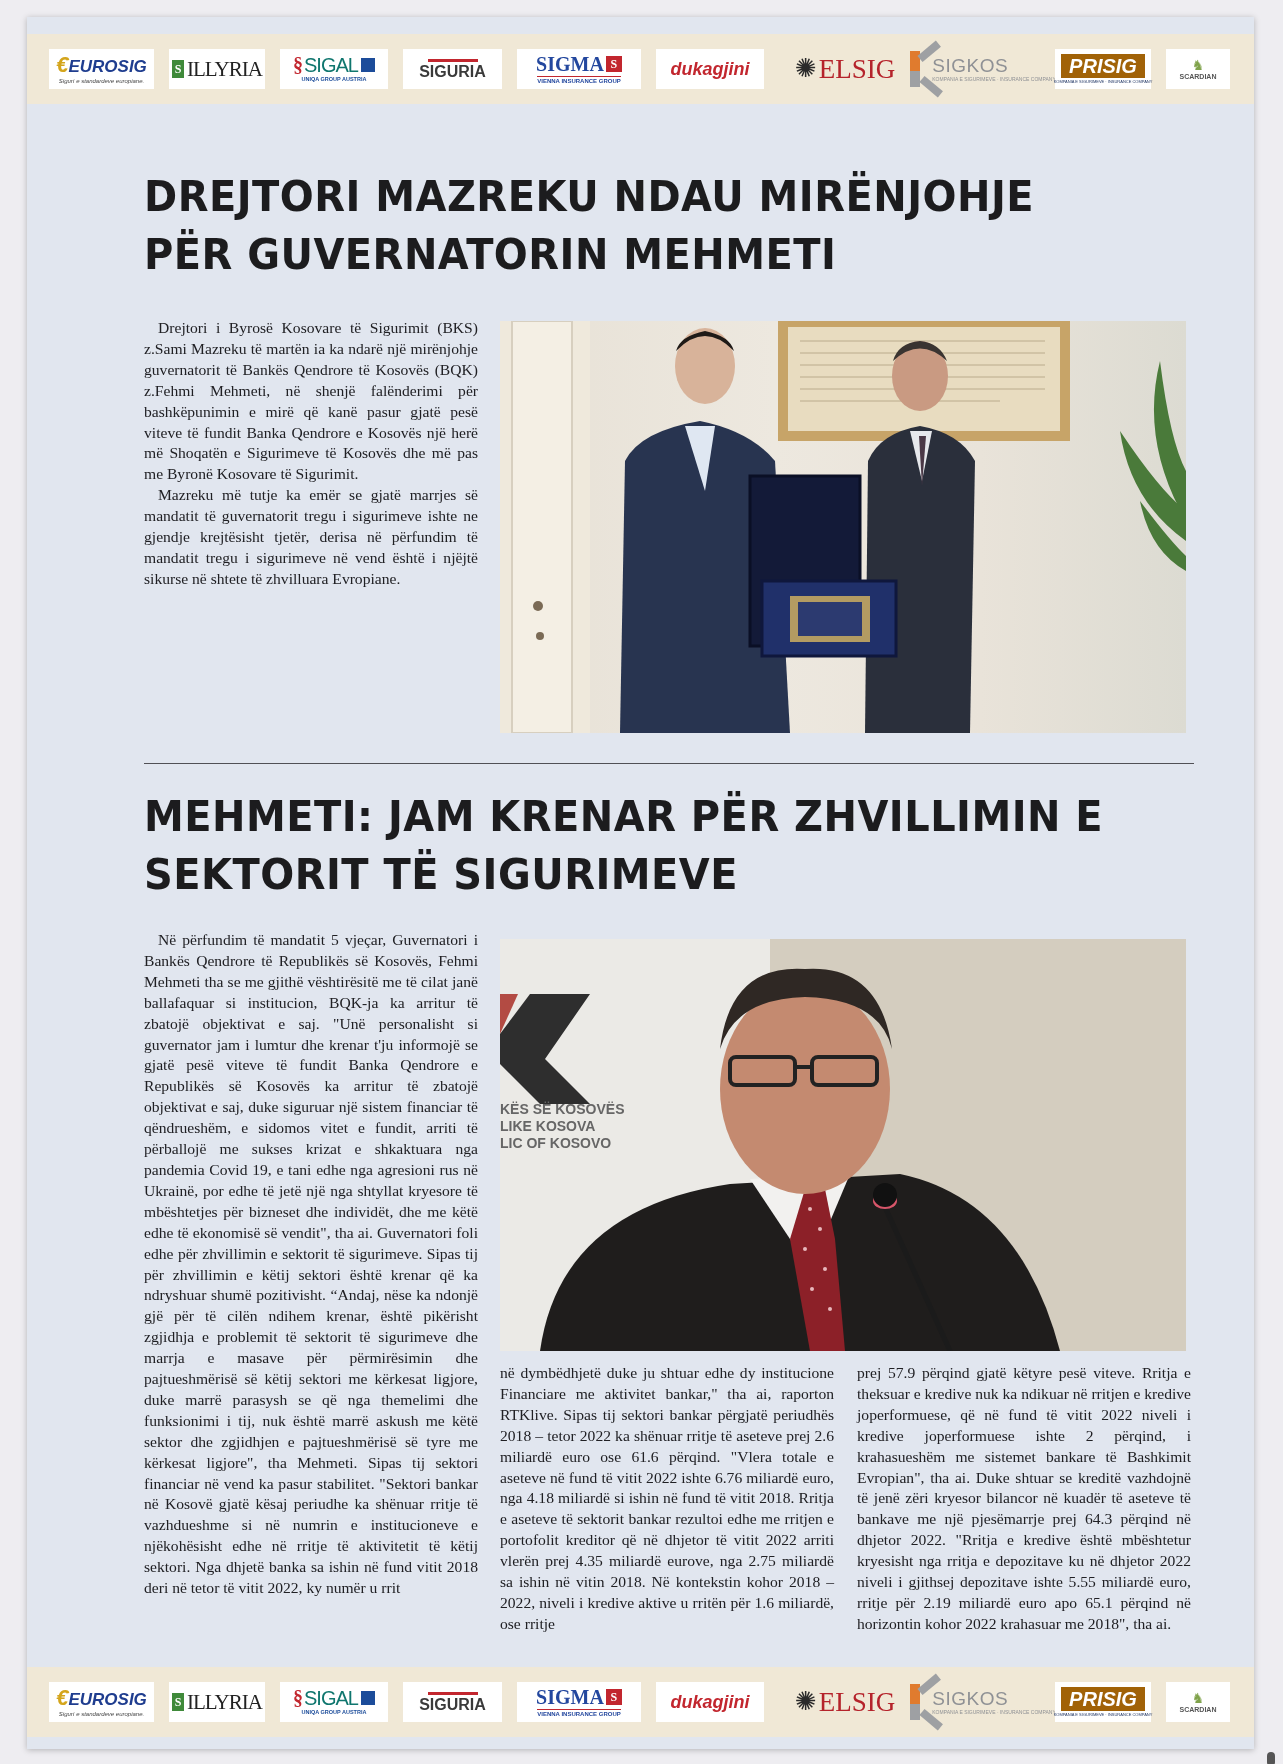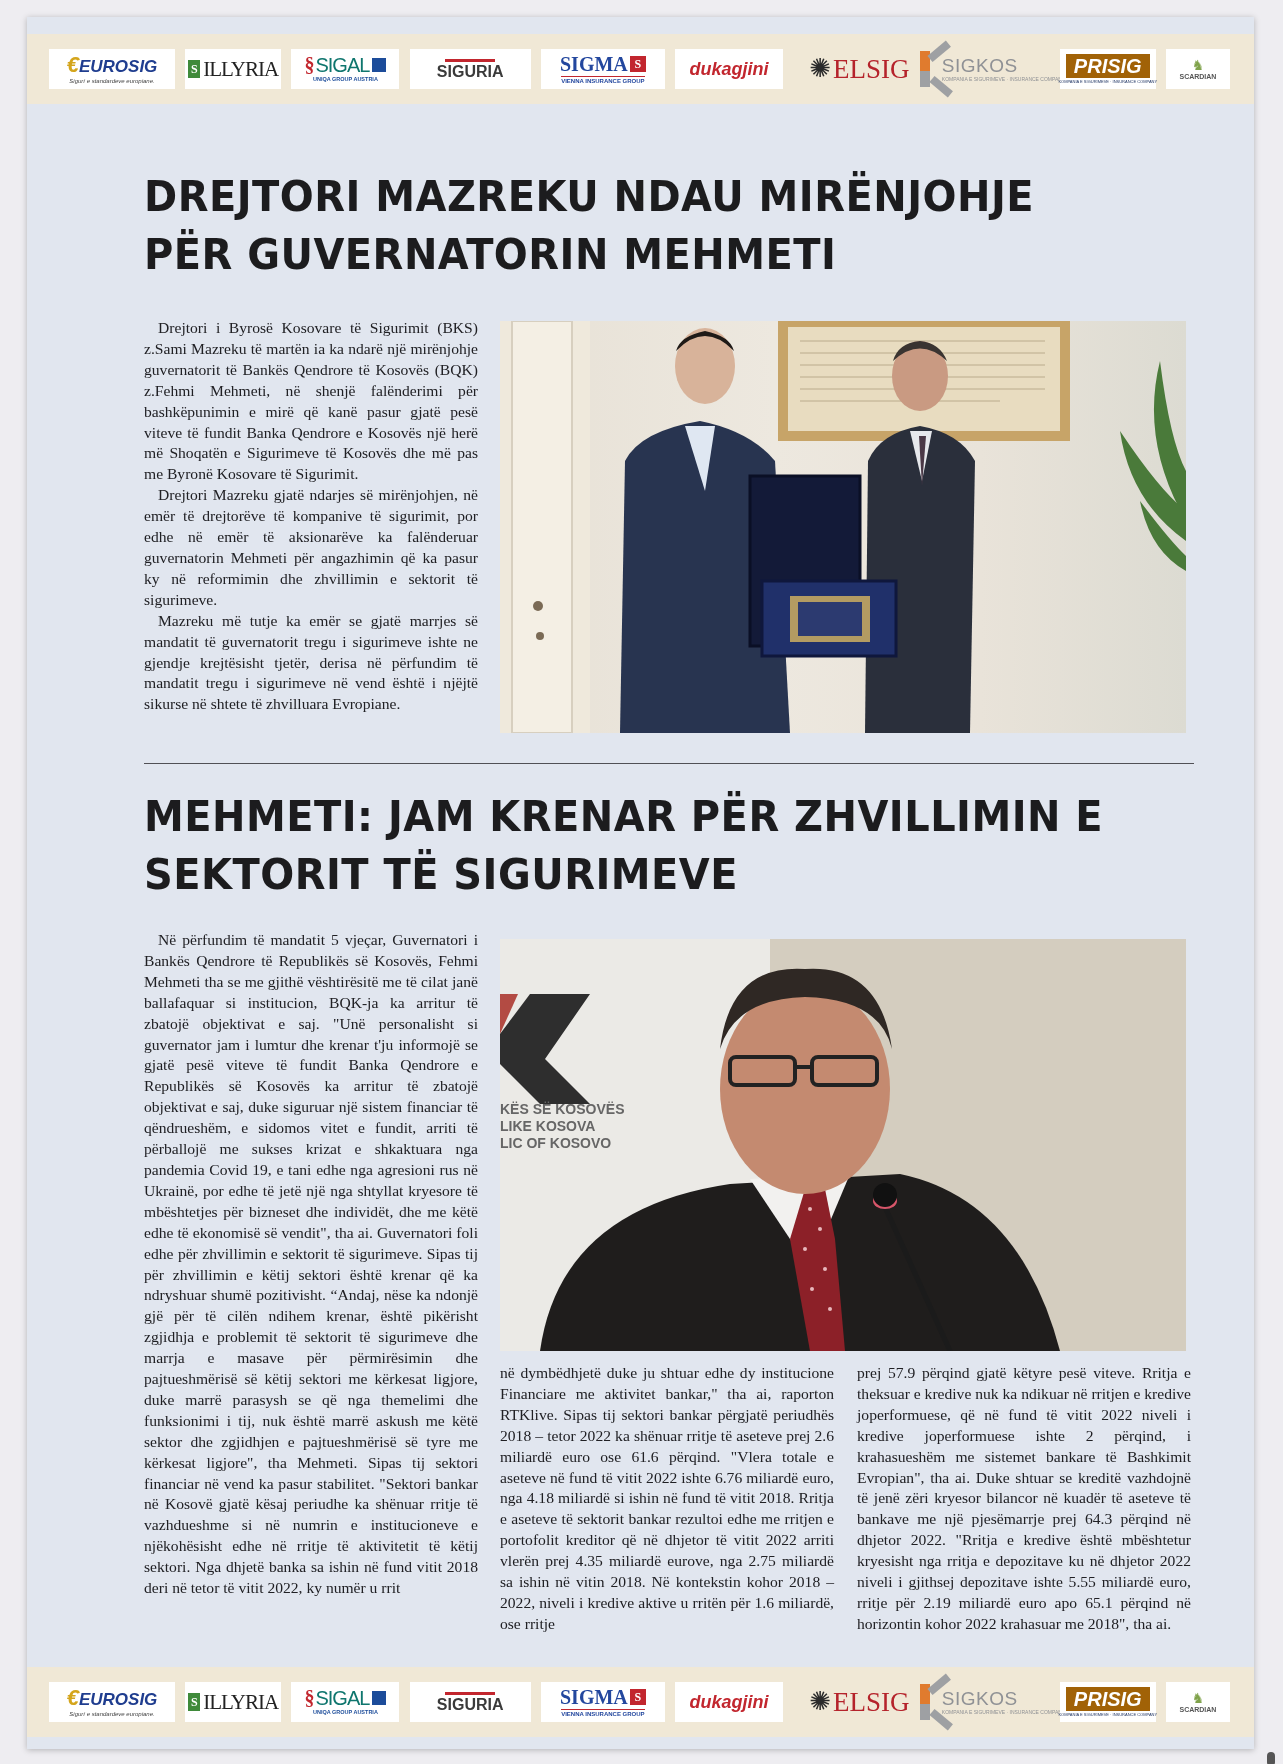--- a/index.html
+++ b/index.html
@@ -21,37 +21,37 @@
   .sponsor-bar.top { top: 17px; }
   .sponsor-bar.bottom { top: 1650px; }
 
   .logo {
     height: 40px; background: #ffffff; display: flex; flex-direction: column;
     align-items: center; justify-content: center; line-height: 1; white-space: nowrap;
   }
   .logo .main { font-weight: bold; }
   .logo .sub { font-size: 5px; margin-top: 2px; font-family: "Liberation Sans", sans-serif; }
 
-  .lg-eurosig { width: 126px; }
+  .lg-eurosig { width: 105px; }
   .lg-eurosig .main { font-family: "Liberation Sans", sans-serif; font-style: italic; color: #1f3d8f; font-size: 17px; }
   .lg-eurosig .main .e { color: #d4a51c; font-size: 22px; }
   .lg-eurosig .sub { color: #444; font-style: italic; font-size: 6px; }
 
   .lg-illyria { width: 96px; flex-direction: row; }
   .lg-illyria .mark { width: 12px; height: 18px; background: #3f8a3a; color:#fff; font-size: 12px; font-weight: bold; display:flex; align-items:center; justify-content:center; margin-right: 3px; }
   .lg-illyria .main { font-family: "Liberation Serif", serif; color: #222; font-size: 21px; letter-spacing: -1px; font-weight: normal; }
 
   .lg-sigal { width: 108px; }
   .lg-sigal .row { display: flex; align-items: center; }
   .lg-sigal .swirl { color: #c2262e; font-size: 20px; font-weight: bold; margin-right: 1px; }
   .lg-sigal .main { font-family: "Liberation Sans", sans-serif; color: #0f766e; font-size: 20px; letter-spacing: -1px; font-weight: normal; }
   .lg-sigal .box { width: 14px; height: 14px; background: #1c4c9a; margin-left: 3px; }
   .lg-sigal .sub { color: #1c4c9a; font-size: 5.5px; font-weight: bold; }
 
-  .lg-siguria { width: 121px; }
+  .lg-siguria { width: 99px; }
   .lg-siguria .bar { width: 50px; height: 3px; background: #c2262e; margin-bottom: 2px; }
   .lg-siguria .main { font-family: "Liberation Sans", sans-serif; color: #3a3a3a; font-size: 16px; }
 
   .lg-sigma { width: 124px; }
   .lg-sigma .row { display: flex; align-items: center; }
   .lg-sigma .main { font-family: "Liberation Serif", serif; color: #23479e; font-size: 20px; }
   .lg-sigma .box { width: 16px; height: 16px; background: #c2262e; color: #fff; font-size: 12px; font-weight: bold; display:flex; align-items:center; justify-content:center; margin-left: 2px; }
   .lg-sigma .sub { color: #23479e; font-size: 6px; font-weight: bold; border-top: 1px solid #c2262e; padding-top: 1px; }
 
   .lg-dukagjini { width: 108px; }
@@ -169,21 +169,20 @@
     <div class="logo lg-scardian">
       <div class="dog">♞</div>
       <div class="main">SCARDIAN</div>
     </div>
   </div>
 
   <h1 class="headline h1" style="position:absolute;">Drejtori Mazreku ndau mirënjohje për guvernatorin Mehmeti</h1>
 
   <div class="article-text col-a1">
     <p>Drejtori i Byrosë Kosovare të Sigurimit (BKS) z.Sami Mazreku të martën ia ka ndarë një mirënjohje guvernatorit të Bankës Qen­drore të Kosovës (BQK) z.Fehmi Mehmeti, në shenjë falënderimi për bashkëpunimin e mirë që kanë pasur gjatë pesë viteve të fun­dit Banka Qendrore e Kosovës një herë më Shoqatën e Sigurimeve të Kosovës dhe më pas me Byronë Kosovare të Sigurimit.</p>
-    <p>Drejtori Mazreku gjatë ndarjes së mirën­johjen, në emër të drejtorëve të kompanive të sigurimit, por edhe në emër të aksionarëve ka falënderuar guvernatorin Mehmeti për angazhimin që ka pasur ky në reformimin dhe zhvillimin e sektorit të sigurimeve.</p>
     <p>Mazreku më tutje ka emër se gjatë marrjes së mandatit të guvernatorit tregu i siguri­meve ishte ne gjendje krejtësisht tjetër, derisa në përfundim të mandatit tregu i sigurimeve në vend është i njëjtë sikurse në shtete të zhvilluara Evropiane.</p>
   </div>
 
   <div class="photo photo-1" aria-label="Sami Mazreku presents award plaque to Governor Fehmi Mehmeti">
     <svg width="686" height="412" viewBox="0 0 686 412">
 
       <rect x="0" y="0" width="90" height="412" fill="#efe9dc"></rect>
       <rect x="12" y="0" width="60" height="412" fill="#f4efe4" stroke="#d7cfbf" stroke-width="2"></rect>
       <circle cx="38" cy="285" r="5" fill="#7a6a55"></circle>
       <circle cx="40" cy="315" r="4" fill="#7a6a55"></circle>

